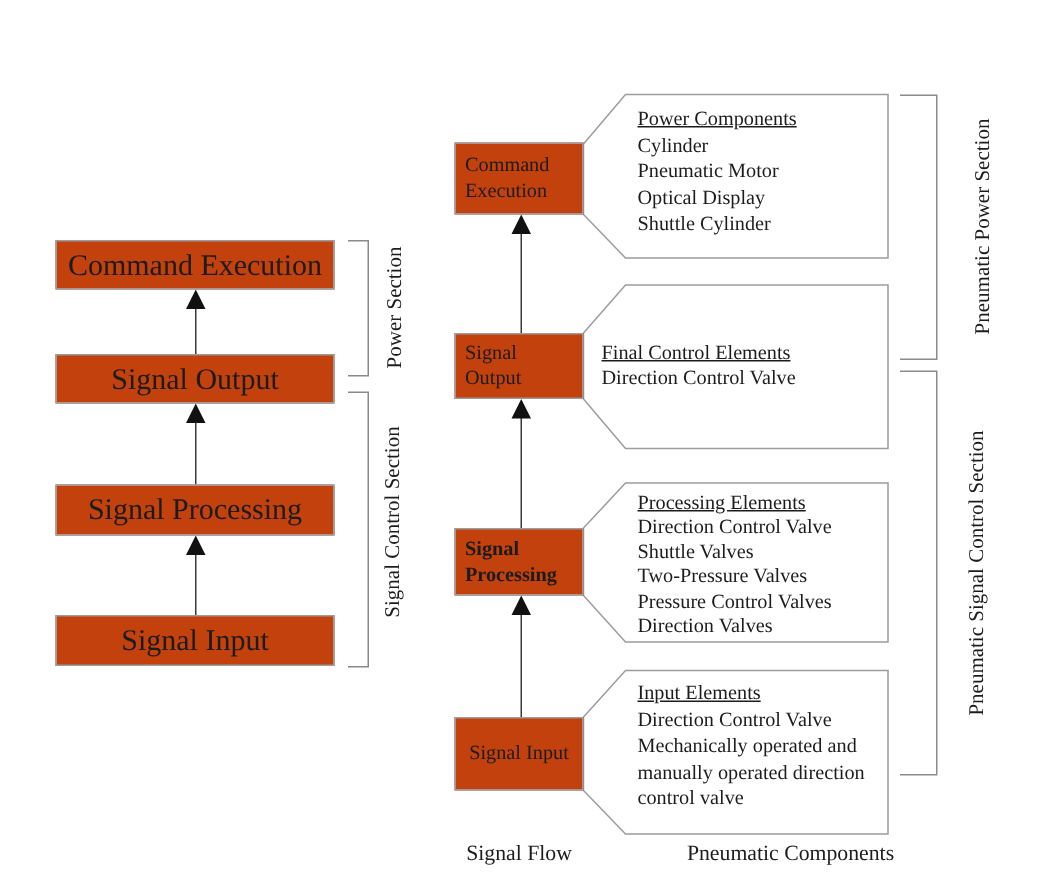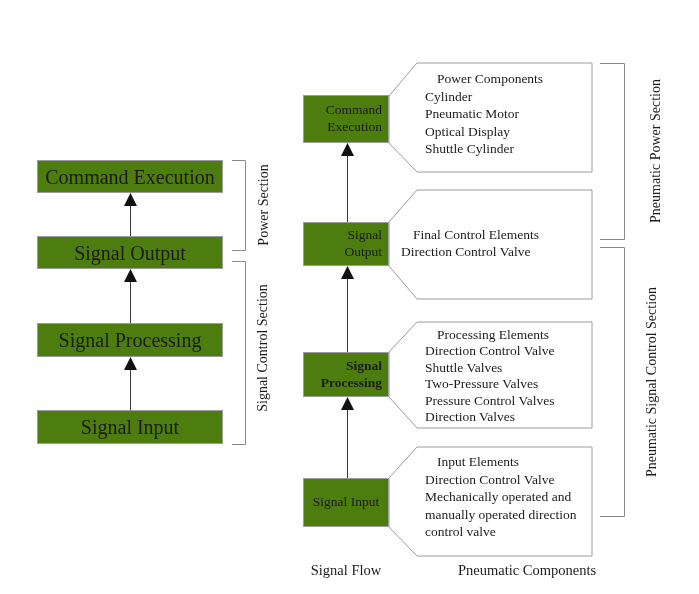--- a/index.html
+++ b/index.html
@@ -3,43 +3,43 @@
 <meta charset="utf-8">
 <style>
   html,body{margin:0;padding:0;background:#fff;}
   .canvas{
     position:relative;width:699px;height:594px;background:#ffffff;overflow:hidden;
     font-family:"Liberation Serif","DejaVu Serif",serif;color:#1c1c1c;
   }
   .lines-layer{position:absolute;left:0;top:0;width:699px;height:594px;z-index:1;}
   .flow-box{
     position:absolute;z-index:2;box-sizing:border-box;
-    border:1px solid #9c9c9c;background:#4d7c0f;
-    display:flex;align-items:center;justify-content:center;text-align:right;
+    border:1px solid #9c9c9c;background:#c2410c;
+    display:flex;align-items:center;justify-content:center;text-align:left;
   }
   .left-box{font-size:20px;line-height:1.1;}
   .right-box{font-size:13.5px;line-height:1.25;padding:2px 6px;}
   .lbox1{left:37px;top:160px;width:186px;height:33px;}
   .lbox2{left:37px;top:236px;width:186px;height:33px;}
   .lbox3{left:37px;top:323px;width:186px;height:34px;}
   .lbox4{left:37px;top:410px;width:186px;height:34px;}
   .rbox1{left:303px;top:95px;width:86px;height:48px;}
   .rbox2{left:303px;top:222px;width:86px;height:44px;}
   .rbox3{left:303px;top:352px;width:86px;height:45px;font-weight:bold;}
   .rbox4{left:303px;top:478px;width:86px;height:49px;}
   .rot-label{
     position:absolute;z-index:2;white-space:nowrap;font-size:14px;
     transform:translate(-50%,-50%) rotate(-90deg);
   }
   .lab-power{left:264px;top:205px;}
   .lab-sigctl{left:263px;top:348px;}
   .lab-pneupower{left:656px;top:151px;}
   .lab-pneusig{left:652px;top:382px;}
   .pennant-text{position:absolute;z-index:2;width:164px;font-size:13.5px;}
-  .pennant-title{margin-left:12px;}
+  .pennant-title{text-decoration:underline;}
   .ptext1{left:425px;top:70px;line-height:17.5px;}
   .ptext2{left:401px;top:226px;line-height:17px;}
   .ptext3{left:425px;top:327px;line-height:16.4px;}
   .ptext4{left:425px;top:453px;line-height:17.5px;width:172px;}
   .footer-label{position:absolute;z-index:2;font-size:14.5px;white-space:nowrap;transform:translate(-50%,-50%);}
   .flow-label{left:346px;top:570px;}
   .components-label{left:527px;top:570px;}
 </style>
 </head>
 <body>

